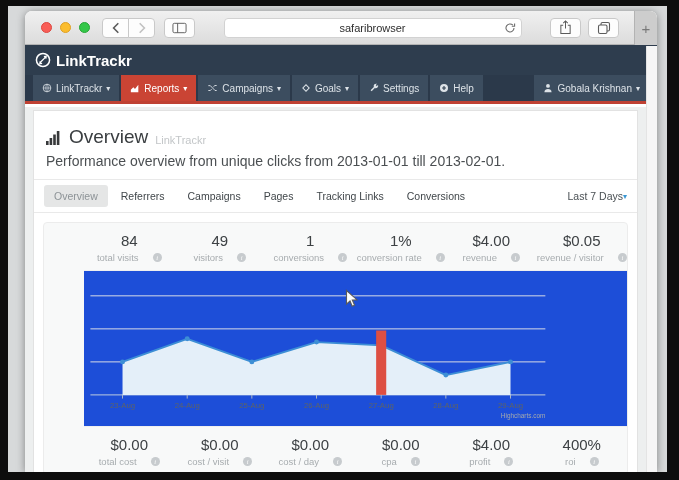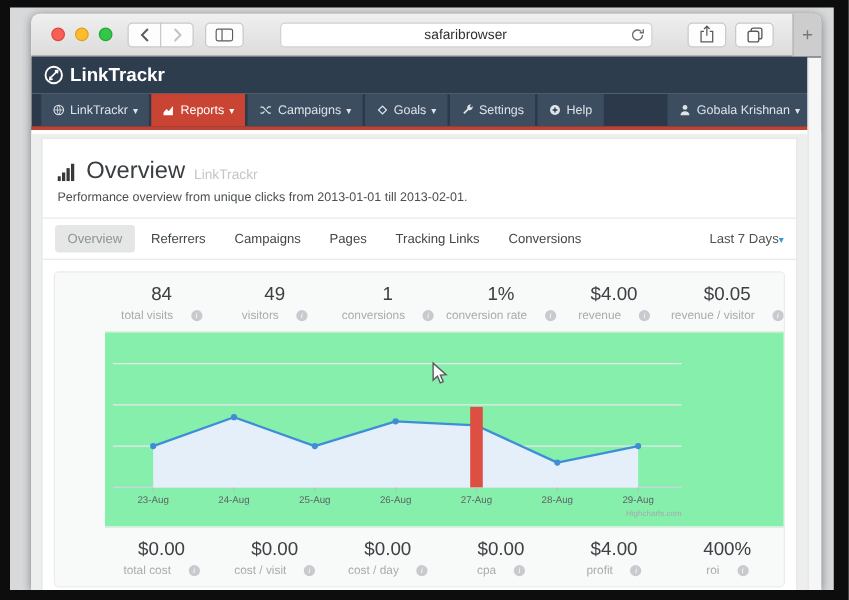--- a/index.html
+++ b/index.html
@@ -41,34 +41,34 @@
   .nicon svg { display:block; }
 
   
   .pagebg { position:absolute; left:0; right:0; top:96px; bottom:0; background:#edefef; }
   .scrolltrack { position:absolute; right:0; top:35px; bottom:0; width:11px; background:#f6f6f6; border-left:1px solid #e4e4e4; z-index:40; }
   .card { position:absolute; left:8px; right:19px; top:99px; bottom:-6px; background:#fff; border:1px solid #e2e2e2; }
   .card-header { padding:14px 12px 10px; border-bottom:1px solid #e9e9e9; }
   .title-row { display:flex; align-items:center; gap:7px; }
   .page-title { font-size:19px; color:#3a3e41; line-height:24px; }
   .title-suffix { font-size:11px; color:#c3c6c8; position:relative; top:3px; }
-  .subtitle { font-size:10px; color:#4b4f52; margin-top:4px; }
+  .subtitle { font-size:14px; color:#4b4f52; margin-top:4px; }
   .tabs-row { display:flex; align-items:center; padding:5px 10px; border-bottom:1px solid #e9e9e9; }
   .tab { font-size:10.5px; color:#40464a; padding:5px 10px; border-radius:3px; margin-right:3px; cursor:default; }
   .tab.active { background:#e5e6e6; color:#8d9397; }
   .range-select { margin-left:auto; font-size:10.5px; color:#4a5054; display:flex; align-items:center; gap:0; cursor:default; }
   .range-select .caret { color:#3a97d3; }
 
   .panel { margin:9px; border:1px solid #ececec; border-radius:4px; background:#f8f9f9; overflow:hidden;padding-left:40px; }
   .stats-row { display:flex; padding:9px 0 7px; }
   .stat { flex:1; text-align:center; }
   .stat-value { font-size:15px; color:#3d4144; }
   .stat-label { font-size:9.5px; color:#a7acaf; margin-top:3px; display:flex; align-items:center; justify-content:center; gap:14px; }
   .info-dot { width:9px; height:9px; border-radius:50%; background:#c7cbce; color:#fff; font-size:6.5px; line-height:9px; text-align:center; display:inline-block; font-style:italic; font-family:"Liberation Serif",serif; }
-  .chart-wrap { background:#86efac; border-top:1px solid #efefef; border-bottom:1px solid #efefef; height:157px; }
+  .chart-wrap { background:#1d4ed8; border-top:1px solid #efefef; border-bottom:1px solid #efefef; height:157px; }
   .chart-wrap svg text { font-family:"Liberation Sans","DejaVu Sans",sans-serif; }
 
   
   .cursor { position:absolute; left:345px; top:289px; z-index:99; pointer-events:none; }
 </style>
 </head>
 <body>
 
 <div class="desktop">
   <div class="window">

